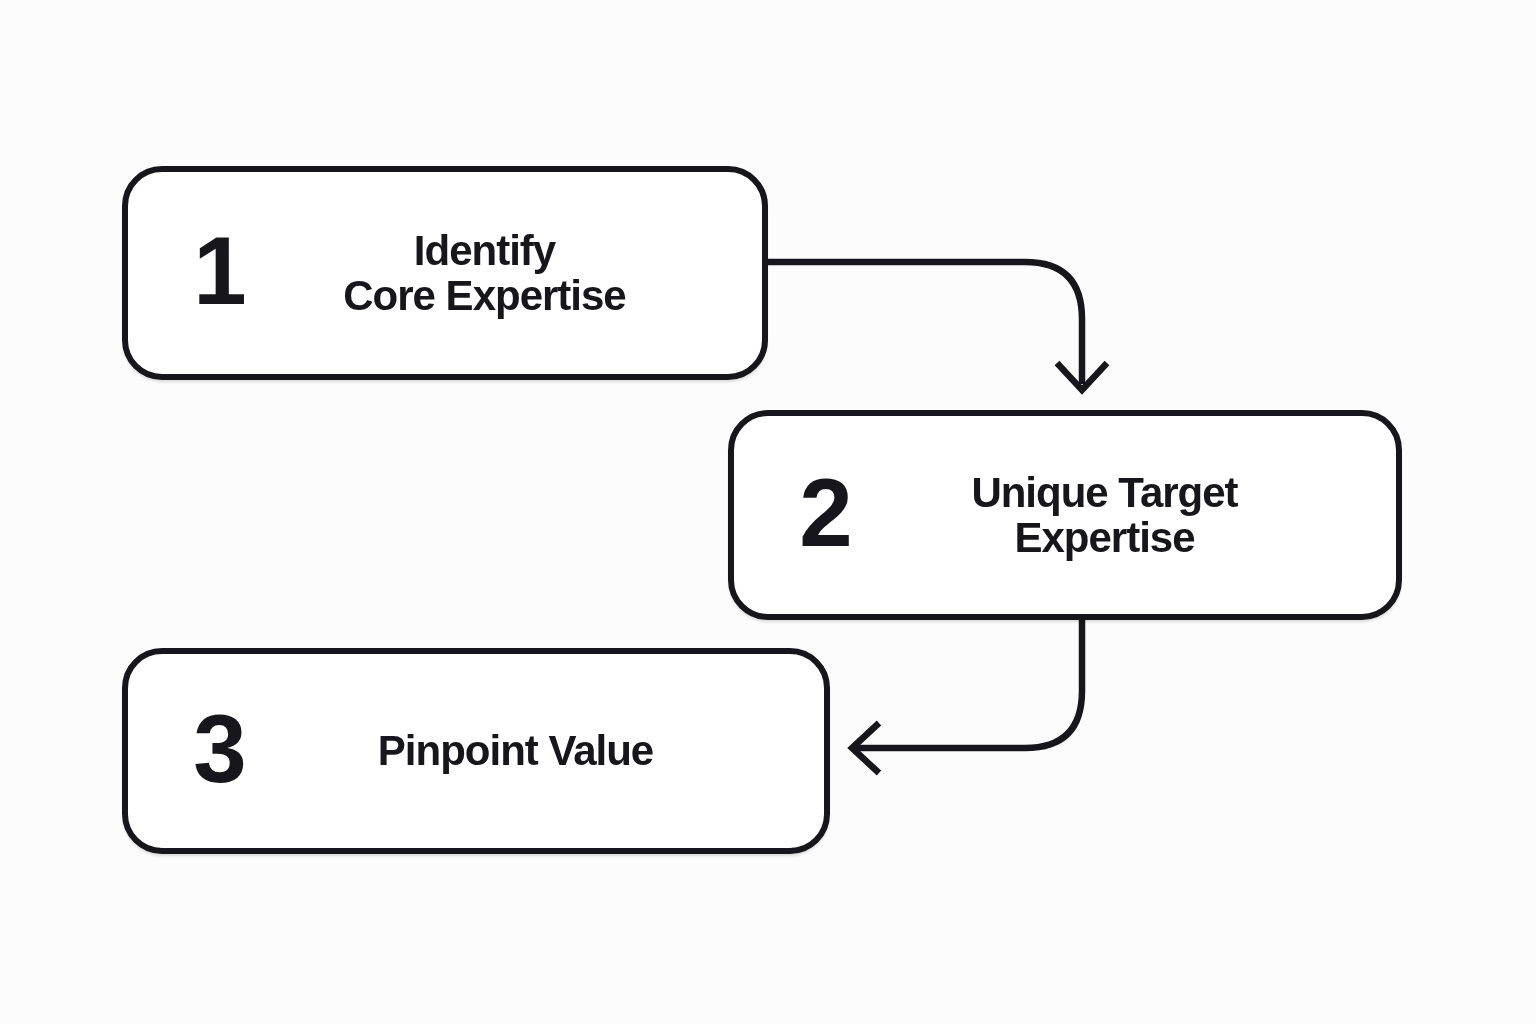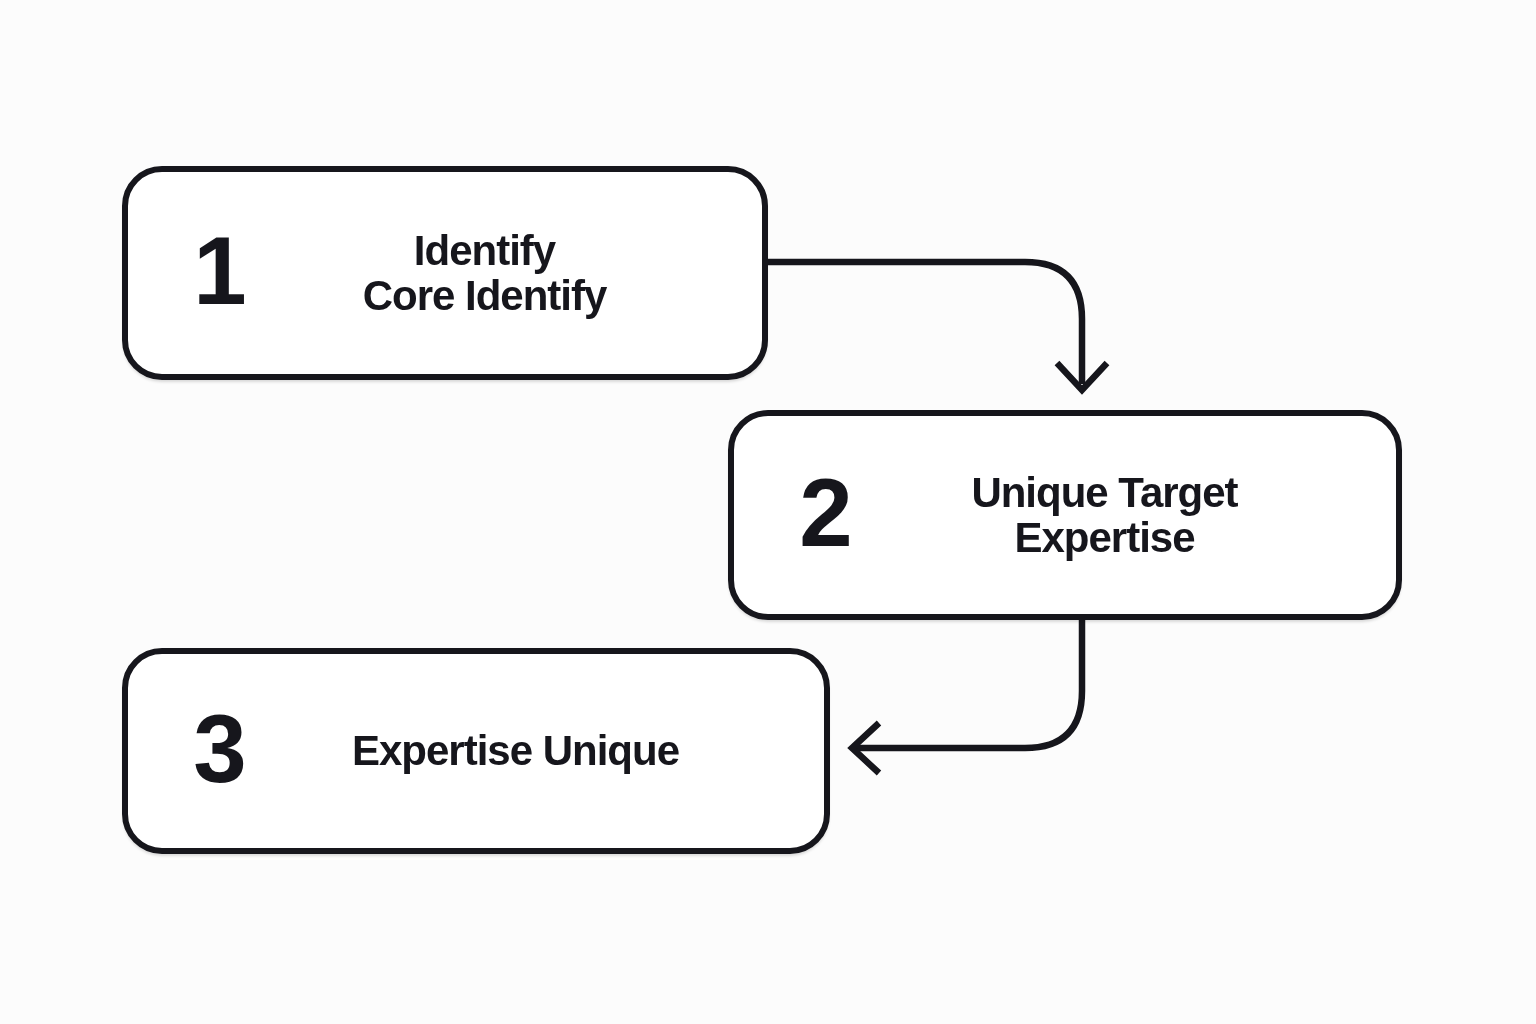--- a/index.html
+++ b/index.html
@@ -81,32 +81,32 @@
     <path class="connector" d="M 1057 363 L 1082 390 L 1107 363"></path>
 
     <path class="connector" d="M 1082 618 L 1082 691 Q 1082 748 1025 748 L 856 748"></path>
     <path class="connector" d="M 879 723 L 852 748 L 879 773"></path>
   </svg>
 
   <div class="step-box step-1">
     <span class="step-number">1</span>
     <div class="step-label">
       <span>Identify</span>
-      <span>Core Identify</span>
+      <span>Core Expertise</span>
     </div>
   </div>
 
   <div class="step-box step-2">
     <span class="step-number">2</span>
     <div class="step-label">
       <span>Unique Target</span>
       <span>Expertise</span>
     </div>
   </div>
 
   <div class="step-box step-3">
     <span class="step-number">3</span>
     <div class="step-label">
-      <span>Expertise Unique</span>
+      <span>Pinpoint Value</span>
     </div>
   </div>
 
 </div>
 
 </body></html>

